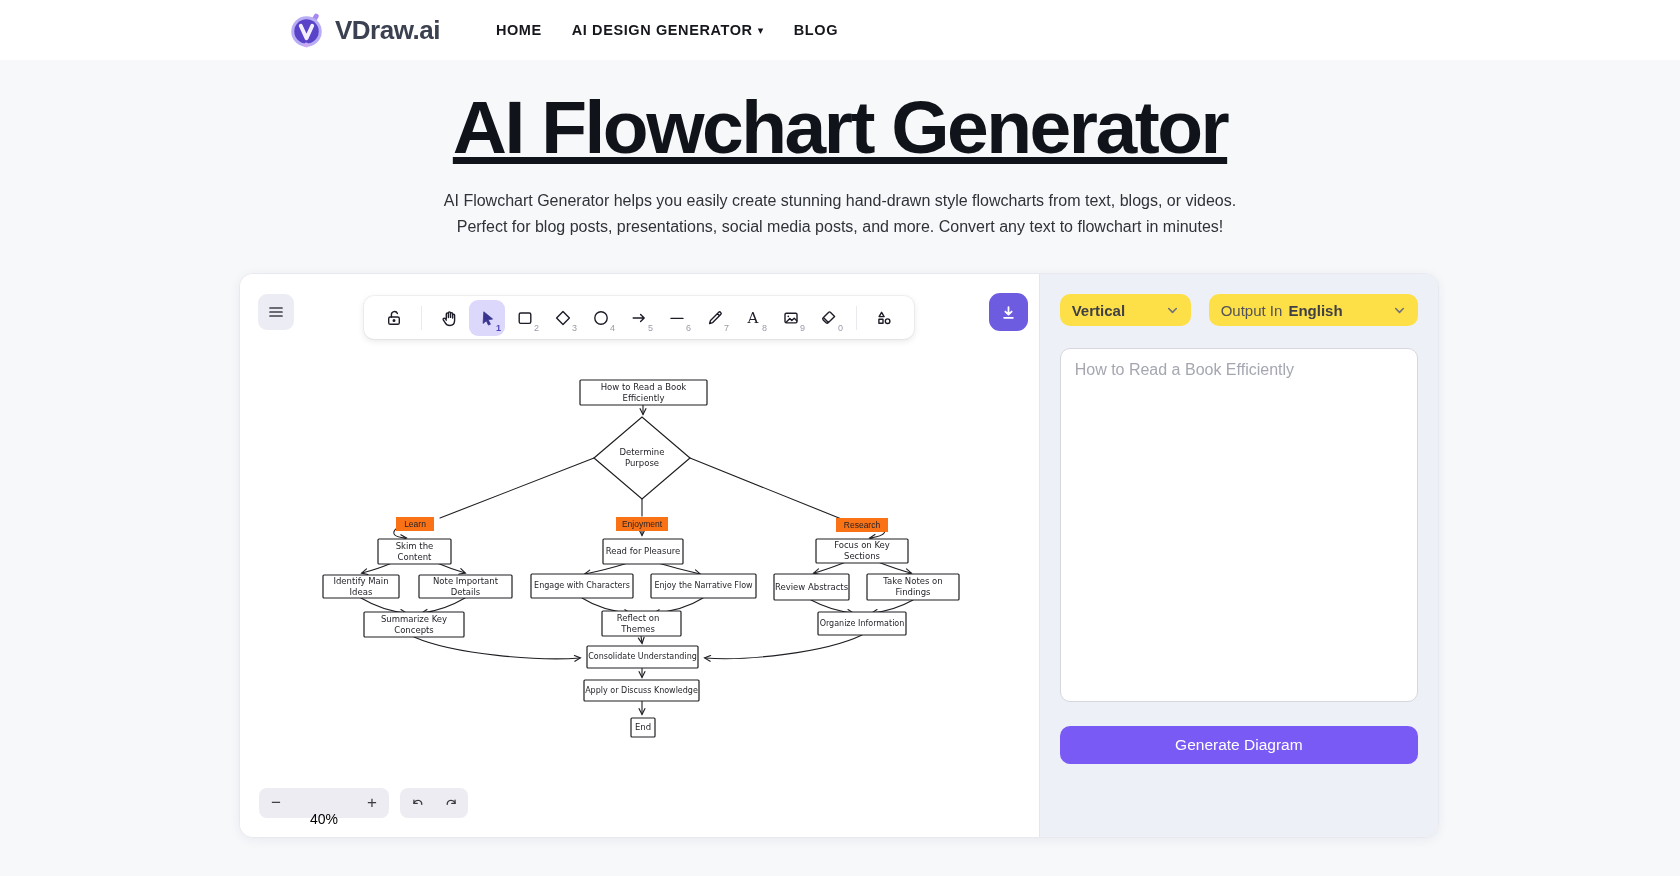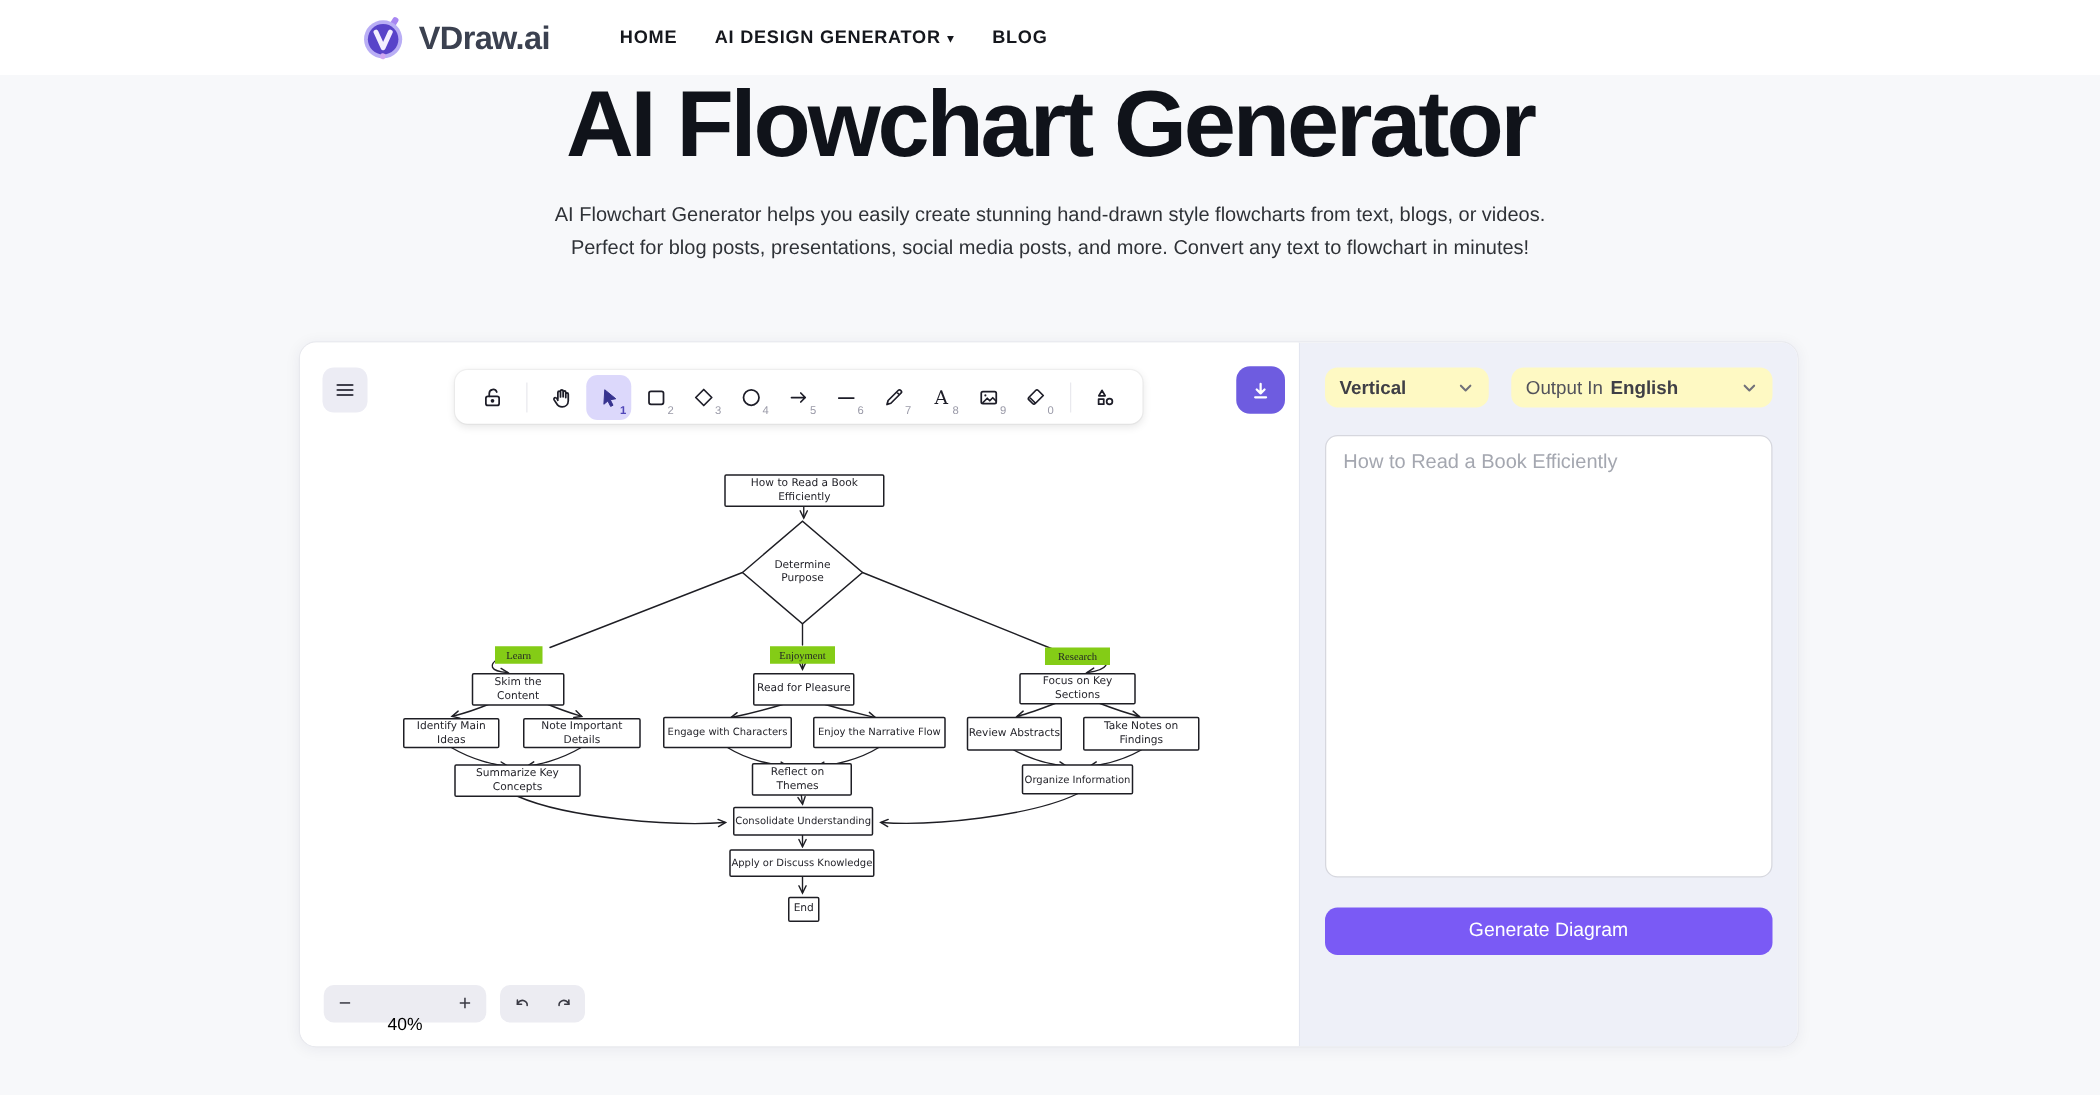--- a/index.html
+++ b/index.html
@@ -9,21 +9,21 @@
   
   .navbar { height:60px; background:#ffffff; display:flex; align-items:center; padding-left:288px; }
   .brand { display:flex; align-items:center; gap:10px; }
   .brand-name { font-size:26px; font-weight:700; color:#3b4150; letter-spacing:-0.5px; }
   .nav-links { display:flex; align-items:center; gap:30px; margin-left:56px; }
   .nav-link { font-size:14.5px; font-weight:700; letter-spacing:0.6px; color:#15171d; text-decoration:none; cursor:pointer; display:flex; align-items:center; gap:5px; }
   .caret { font-size:11px; color:#15171d; }
 
   
   .hero { text-align:center; }
-  .hero h1 { font-size:75px; font-weight:700; letter-spacing:-2.5px; color:#10131a; line-height:1.05; }
+  .hero h1 { margin-top:28px; font-size:75px; font-weight:700; letter-spacing:-2.5px; color:#10131a; line-height:1.05;text-decoration:underline; }
   .hero .sub { margin-top:22px; font-size:16px; color:#2f3237; line-height:1.5; }
 
   
   .card { position:absolute; left:239px; top:273px; width:1200px; height:565px; background:#ffffff;
           border:1px solid #e8e9ee; border-radius:14px; box-shadow:0 2px 12px rgba(25,25,60,0.06); display:flex; overflow:hidden; }
   .canvas { position:relative; width:800px; height:100%; background:#ffffff; }
 
   .menu-btn { position:absolute; left:18px; top:20px; width:36px; height:36px; background:#ececf4; border:none;
               border-radius:9px; display:flex; align-items:center; justify-content:center; cursor:pointer; }
 
@@ -42,37 +42,37 @@
 
   .hint { position:absolute; top:84px; width:100%; text-align:center; font-size:13px; color:#9aa0aa; }
 
   
   .fc { position:absolute; inset:0; }
   .fc svg { position:absolute; inset:0; }
   .fnode { position:absolute; display:flex; align-items:center; justify-content:center; text-align:center;
            font-size:8.5px; line-height:1.25; color:#1f1f26; font-family:"DejaVu Sans",sans-serif; }
   .fnode.one { white-space:nowrap; font-size:8px; }
   .elabel { position:absolute; display:flex; align-items:center; justify-content:center; font-size:8.5px; color:#1f1f26;
-            background:#84cc16; font-family:Liberation Serif, serif; }
+            background:#f97316; font-family:Liberation Sans, sans-serif; }
 
   
   .zoom-pill { position:absolute; left:19px; top:514px; width:130px; height:30px; background:#ececf2; border-radius:8px;
                display:flex; align-items:center; }
   .zoom-pill button { width:34px; height:30px; border:none; background:transparent; font-size:17px; color:#3a3a44; cursor:pointer; }
   .zoom-val { flex:1; text-align:center; font-size:14px; color:#000000; cursor:pointer;margin-top:32px; }
   .hist-pill { position:absolute; left:160px; top:514px; width:68px; height:30px; background:#ececf2; border-radius:8px;
                display:flex; align-items:center; justify-content:space-around; }
   .hist-pill button { width:30px; height:30px; border:none; background:transparent; cursor:pointer; display:flex; align-items:center; justify-content:center; }
 
   
   .panel { width:400px; height:100%; background:#eef0f8; border-left:1px solid #e3e6f0; display:flex; flex-direction:column; }
   .panel-header { height:54px; border-bottom:1px solid #e0e3ee; display:flex; align-items:center; padding:0 20px;
                   font-size:20px; font-weight:700; color:#4a4f5d; }
   .panel-controls { display:flex; gap:18px; padding:20px 20px 0 20px; }
-  .pill { height:32px; background:#fef9c3; border:none; border-radius:10px; display:flex; align-items:center;
+  .pill { height:32px; background:#fde047; border:none; border-radius:10px; display:flex; align-items:center;
           padding:0 12px; font-size:15px; cursor:pointer; font-family:inherit; }
   .pill .chev { margin-left:auto; display:flex; }
   .pill-direction { width:131px; }
   .pill-direction .plabel { font-weight:700; color:#3f3f46; }
   .pill-output { flex:1; gap:6px; }
   .pill-output .plabel { color:#52525b; }
   .pill-output .pvalue { font-weight:700; color:#3f3f46; }
   .prompt { margin:22px 20px 0 20px; height:354px; background:#ffffff; border:1px solid #d6d7de; border-radius:10px;
             padding:12px 14px; font-size:16px; font-family:inherit; color:#33363d; resize:none; outline:none; }
   .prompt::placeholder { color:#a4a7b0; }

